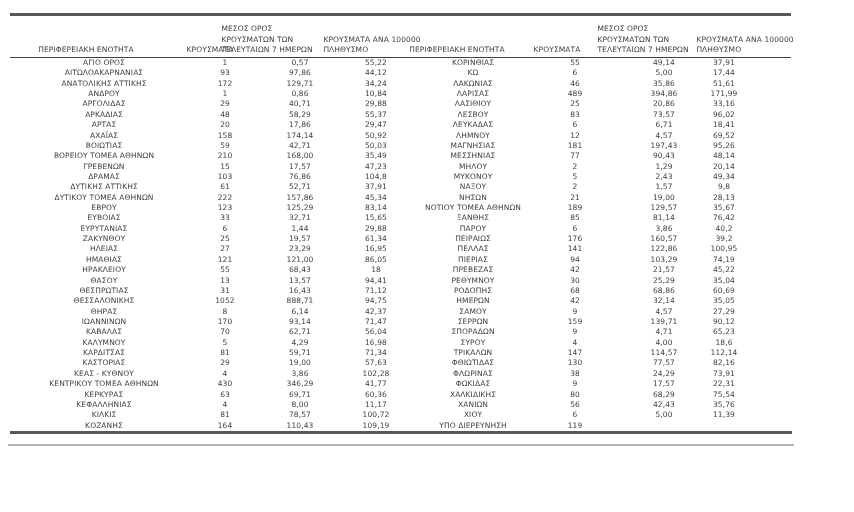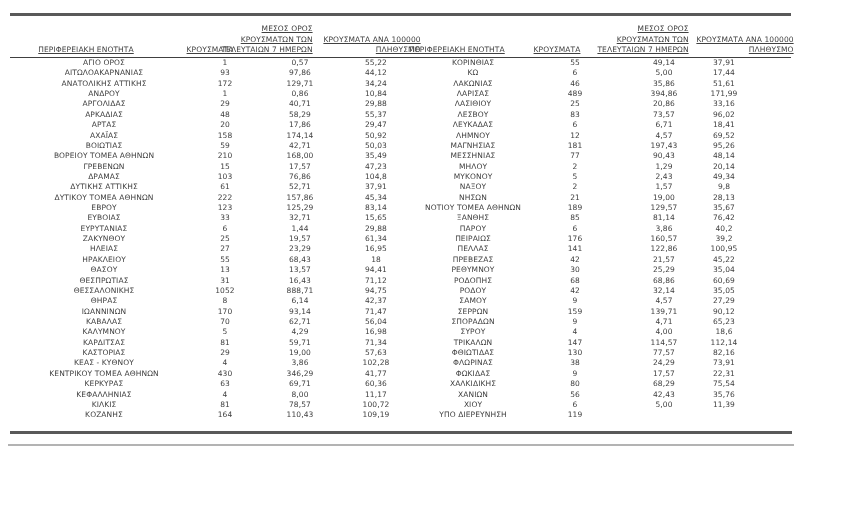--- a/index.html
+++ b/index.html
@@ -8,21 +8,21 @@
     font-family:"DejaVu Sans","Liberation Sans",sans-serif;
     color:#404040;letter-spacing:0.1px;
   }
   .rule{position:absolute;}
   .rule-top{top:13px;left:10px;width:781px;height:3px;background:#595959;}
   .header-underline{top:57px;left:10px;width:781px;height:1px;background:#404040;}
   .rule-bottom-thick{top:431px;left:10px;width:782px;height:3px;background:#595959;}
   .rule-bottom-light{top:444px;left:8px;width:786px;height:2px;background:#b3b3b3;}
   .hcell{
     position:absolute;bottom:2px;transform:translateX(-50%);
-    text-align:right;white-space:nowrap;font-size:7.5px;line-height:10.2px;color:#404040;text-decoration:underline;
+    text-align:left;white-space:nowrap;font-size:7.5px;line-height:10.2px;color:#404040;
   }
   .hdr-wrap{position:absolute;top:16px;left:0;width:854px;height:41px;}
   .tbody{position:absolute;top:58px;left:26px;width:780px;}
   .row{display:flex;height:10.36px;}
   .cell{
     font-size:7.5px;line-height:10.36px;text-align:center;
     white-space:nowrap;overflow:visible;color:#404040;
   }
   .c1{width:156px;} .c2{width:86px;} .c3{width:64px;} .c4{width:88px;}
   .c5{width:106px;} .c6{width:98px;} .c7{width:80px;} .c8{width:40px;}
@@ -254,20 +254,30 @@
         <div class="cell c1">ΗΛΕΙΑΣ</div>
         <div class="cell c2">27</div>
         <div class="cell c3">23,29</div>
         <div class="cell c4">16,95</div>
         <div class="cell c5">ΠΕΛΛΑΣ</div>
         <div class="cell c6">141</div>
         <div class="cell c7">122,86</div>
         <div class="cell c8">100,95</div>
       </div>
       <div class="row">
+        <div class="cell c1">ΗΜΑΘΙΑΣ</div>
+        <div class="cell c2">121</div>
+        <div class="cell c3">121,00</div>
+        <div class="cell c4">86,05</div>
+        <div class="cell c5">ΠΙΕΡΙΑΣ</div>
+        <div class="cell c6">94</div>
+        <div class="cell c7">103,29</div>
+        <div class="cell c8">74,19</div>
+      </div>
+      <div class="row">
         <div class="cell c1">ΗΡΑΚΛΕΙΟΥ</div>
         <div class="cell c2">55</div>
         <div class="cell c3">68,43</div>
         <div class="cell c4">18</div>
         <div class="cell c5">ΠΡΕΒΕΖΑΣ</div>
         <div class="cell c6">42</div>
         <div class="cell c7">21,57</div>
         <div class="cell c8">45,22</div>
       </div>
       <div class="row">
@@ -288,21 +298,21 @@
         <div class="cell c5">ΡΟΔΟΠΗΣ</div>
         <div class="cell c6">68</div>
         <div class="cell c7">68,86</div>
         <div class="cell c8">60,69</div>
       </div>
       <div class="row">
         <div class="cell c1">ΘΕΣΣΑΛΟΝΙΚΗΣ</div>
         <div class="cell c2">1052</div>
         <div class="cell c3">888,71</div>
         <div class="cell c4">94,75</div>
-        <div class="cell c5">ΡΟΔΟΥ</div>
+        <div class="cell c5">ΗΜΕΡΩΝ</div>
         <div class="cell c6">42</div>
         <div class="cell c7">32,14</div>
         <div class="cell c8">35,05</div>
       </div>
       <div class="row">
         <div class="cell c1">ΘΗΡΑΣ</div>
         <div class="cell c2">8</div>
         <div class="cell c3">6,14</div>
         <div class="cell c4">42,37</div>
         <div class="cell c5">ΣΑΜΟΥ</div>

